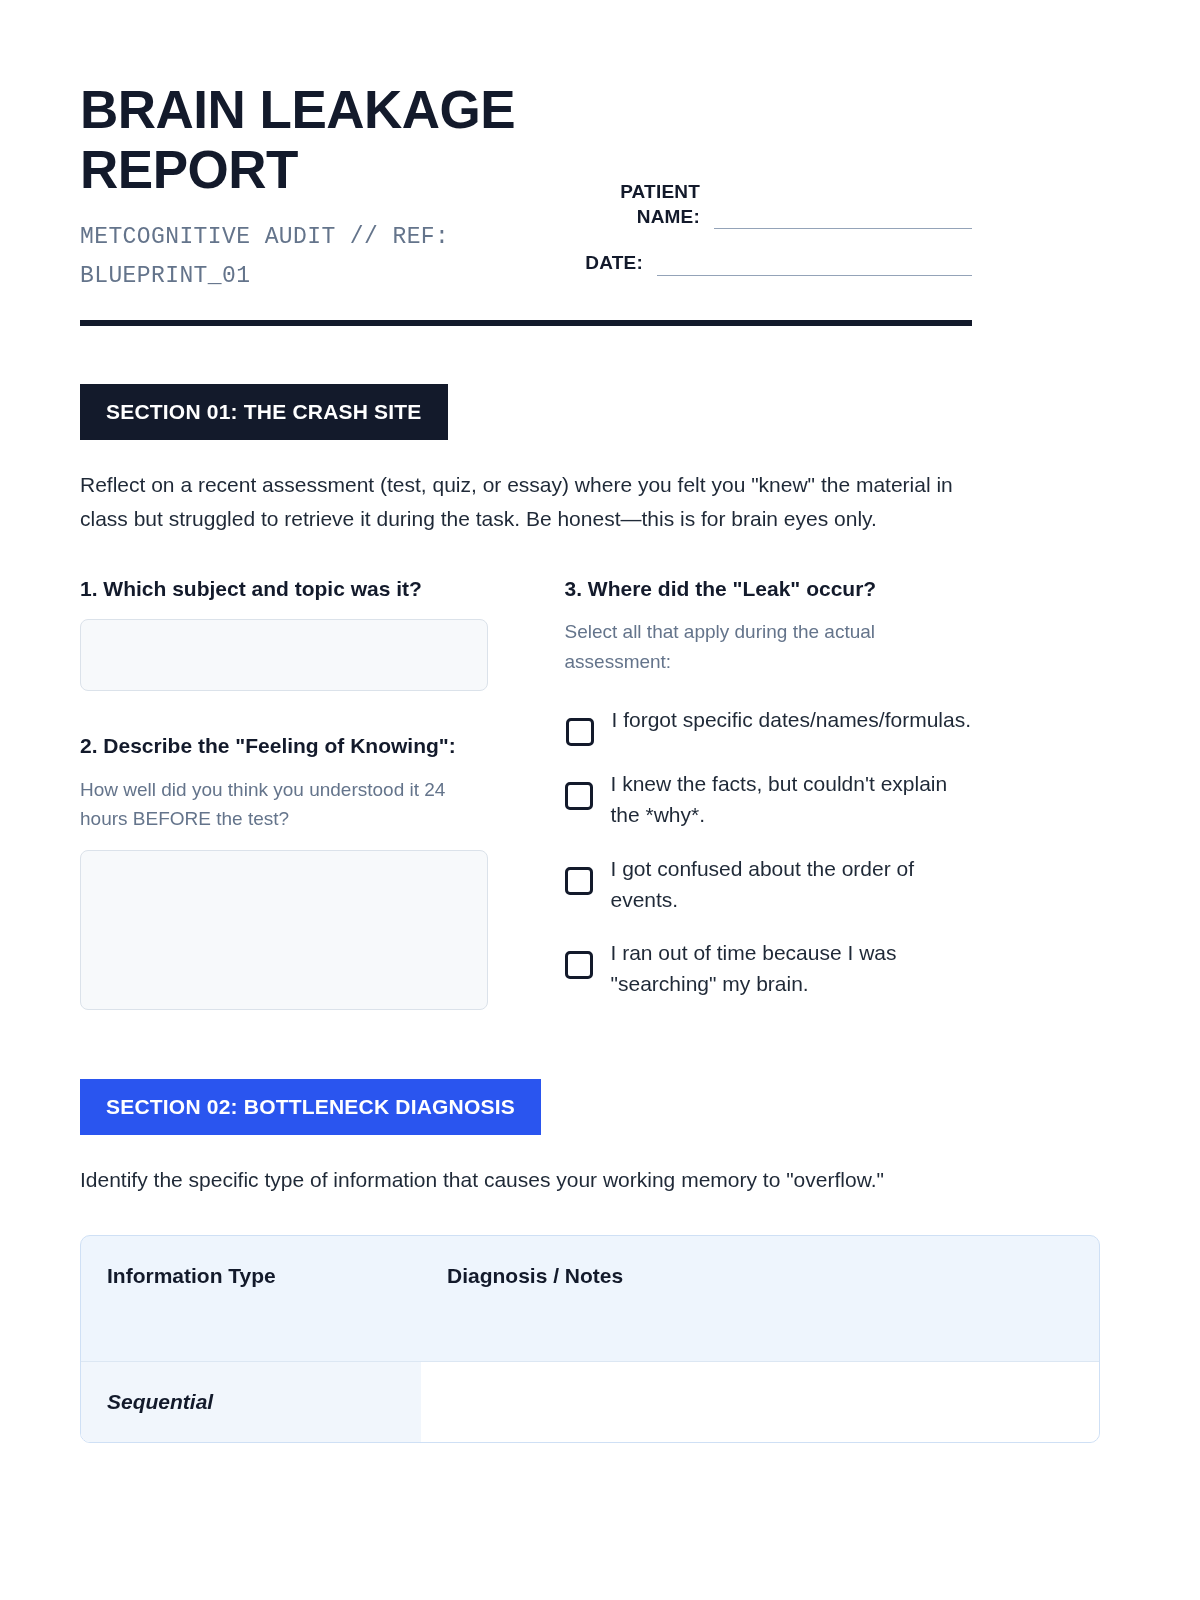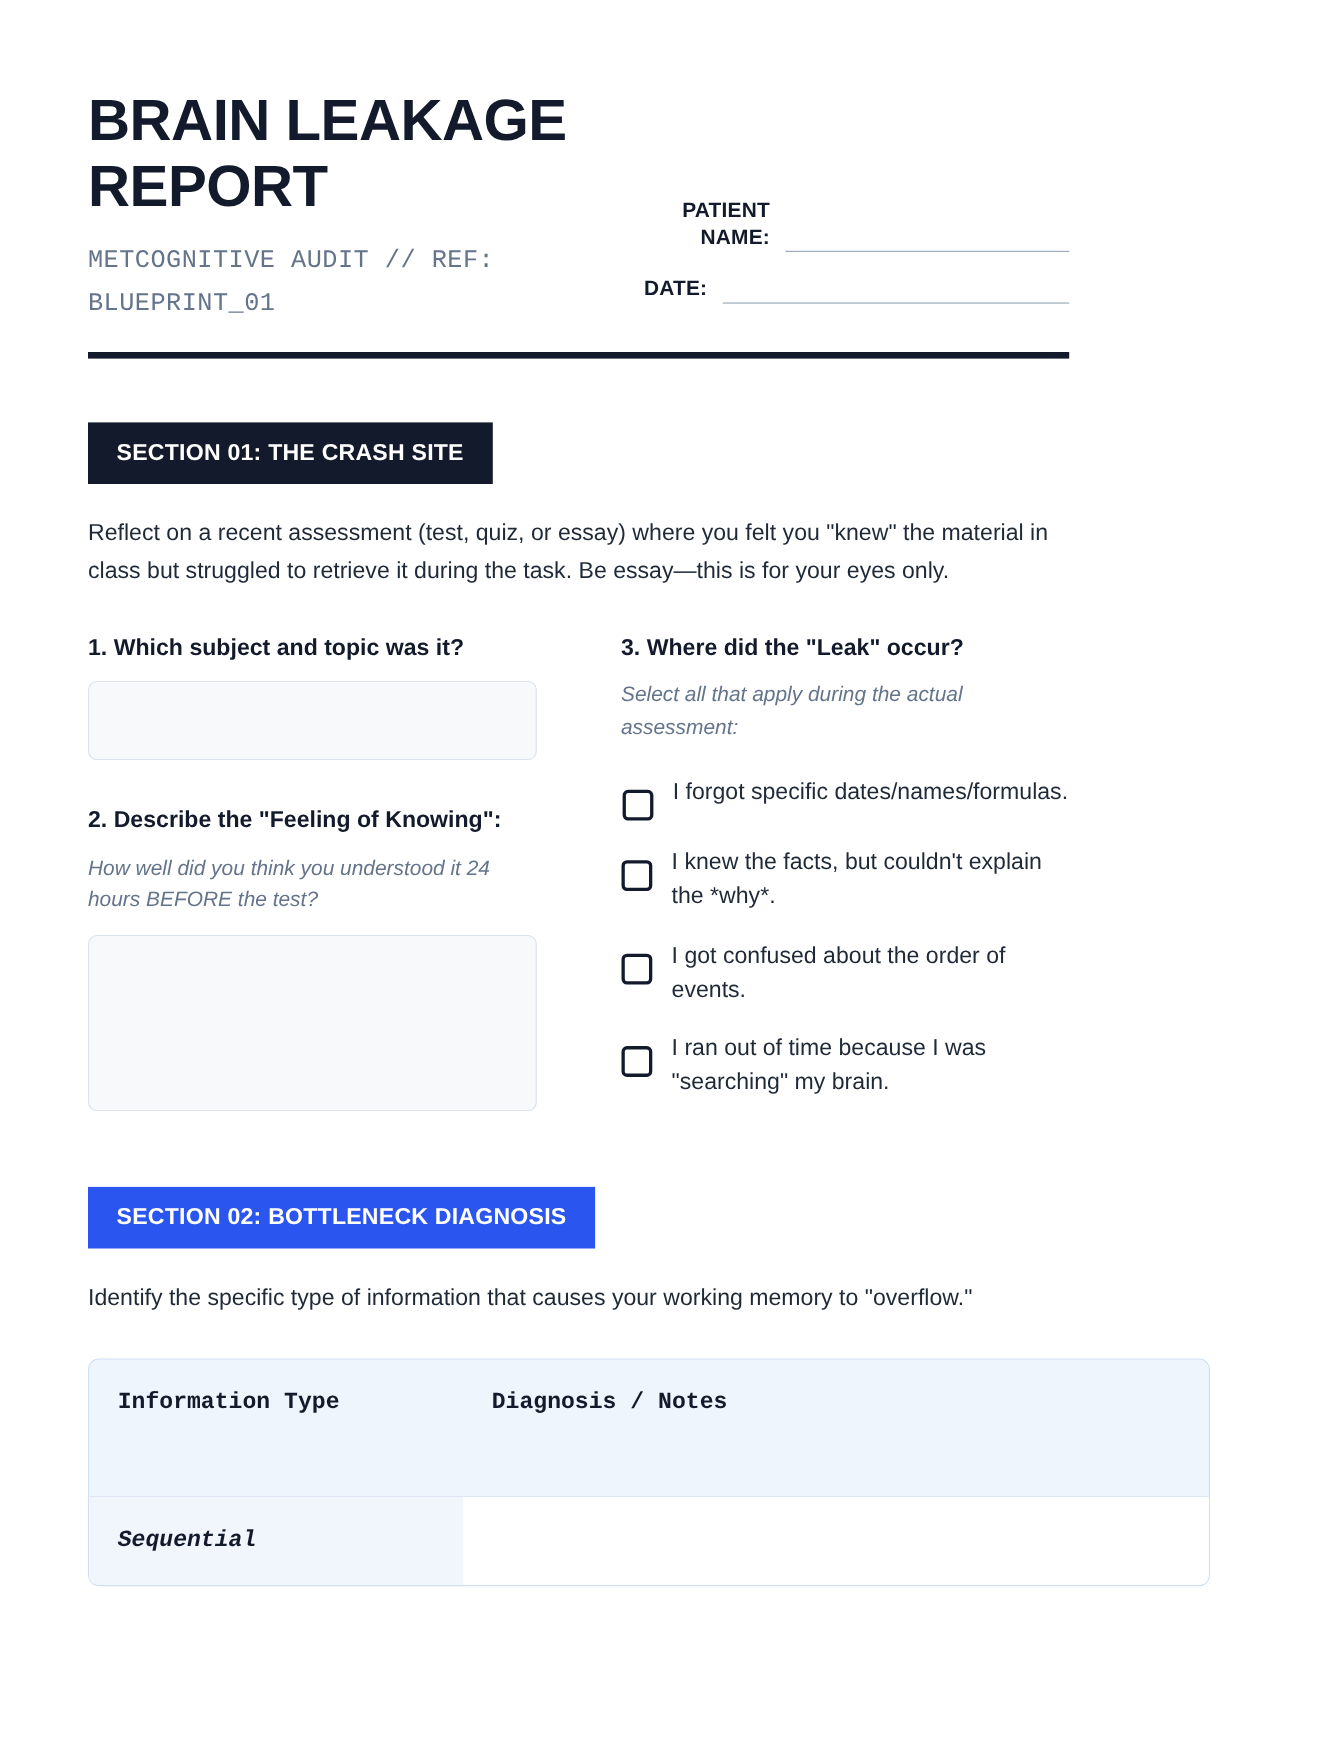--- a/index.html
+++ b/index.html
@@ -109,21 +109,20 @@
 
   .q-label {
     font-size: 21px;
     font-weight: 700;
     color: #131a2b;
     line-height: 1.4;
   }
   .q-hint {
     margin-top: 14px;
     font-size: 19px;
-    font-style: italic;
     color: #64748b;
     line-height: 1.55;
   }
   .answer-box {
     margin-top: 16px;
     border: 1px solid #dbe2ea;
     border-radius: 8px;
     background: #f7f9fb;
     width: 100%;
   }
@@ -156,21 +155,20 @@
   }
 
   
   .table {
     margin-top: 38px;
     border: 1px solid #cfe0f5;
     border-radius: 10px;
     overflow: hidden;
     background: #eef5fd;
     width: 1020px;
-    font-family: Liberation Mono, monospace;
   }
   .trow {
     display: flex;
     align-items: stretch;
   }
   .thead .tcell {
     font-size: 21px;
     font-weight: 700;
     color: #131a2b;
     padding: 28px 26px;
@@ -210,21 +208,21 @@
         <span class="field-label">DATE:</span>
         <span class="field-line line-date"></span>
       </div>
     </div>
   </div>
 
   <div class="rule"></div>
 
   
   <div class="section-chip chip-dark">SECTION 01: THE CRASH SITE</div>
-  <p class="section-intro">Reflect on a recent assessment (test, quiz, or essay) where you felt you "knew" the material in class but struggled to retrieve it during the task. Be essay—this is for your eyes only.</p>
+  <p class="section-intro">Reflect on a recent assessment (test, quiz, or essay) where you felt you "knew" the material in class but struggled to retrieve it during the task. Be honest—this is for brain eyes only.</p>
 
   <div class="cols">
     <div class="col-left">
       <div class="q-label">1. Which subject and topic was it?</div>
       <div class="answer-box box-sm"></div>
 
       <div class="q-label gap-lg">2. Describe the "Feeling of Knowing":</div>
       <div class="q-hint">How well did you think you understood it 24 hours BEFORE the test?</div>
       <div class="answer-box box-lg"></div>
     </div>

